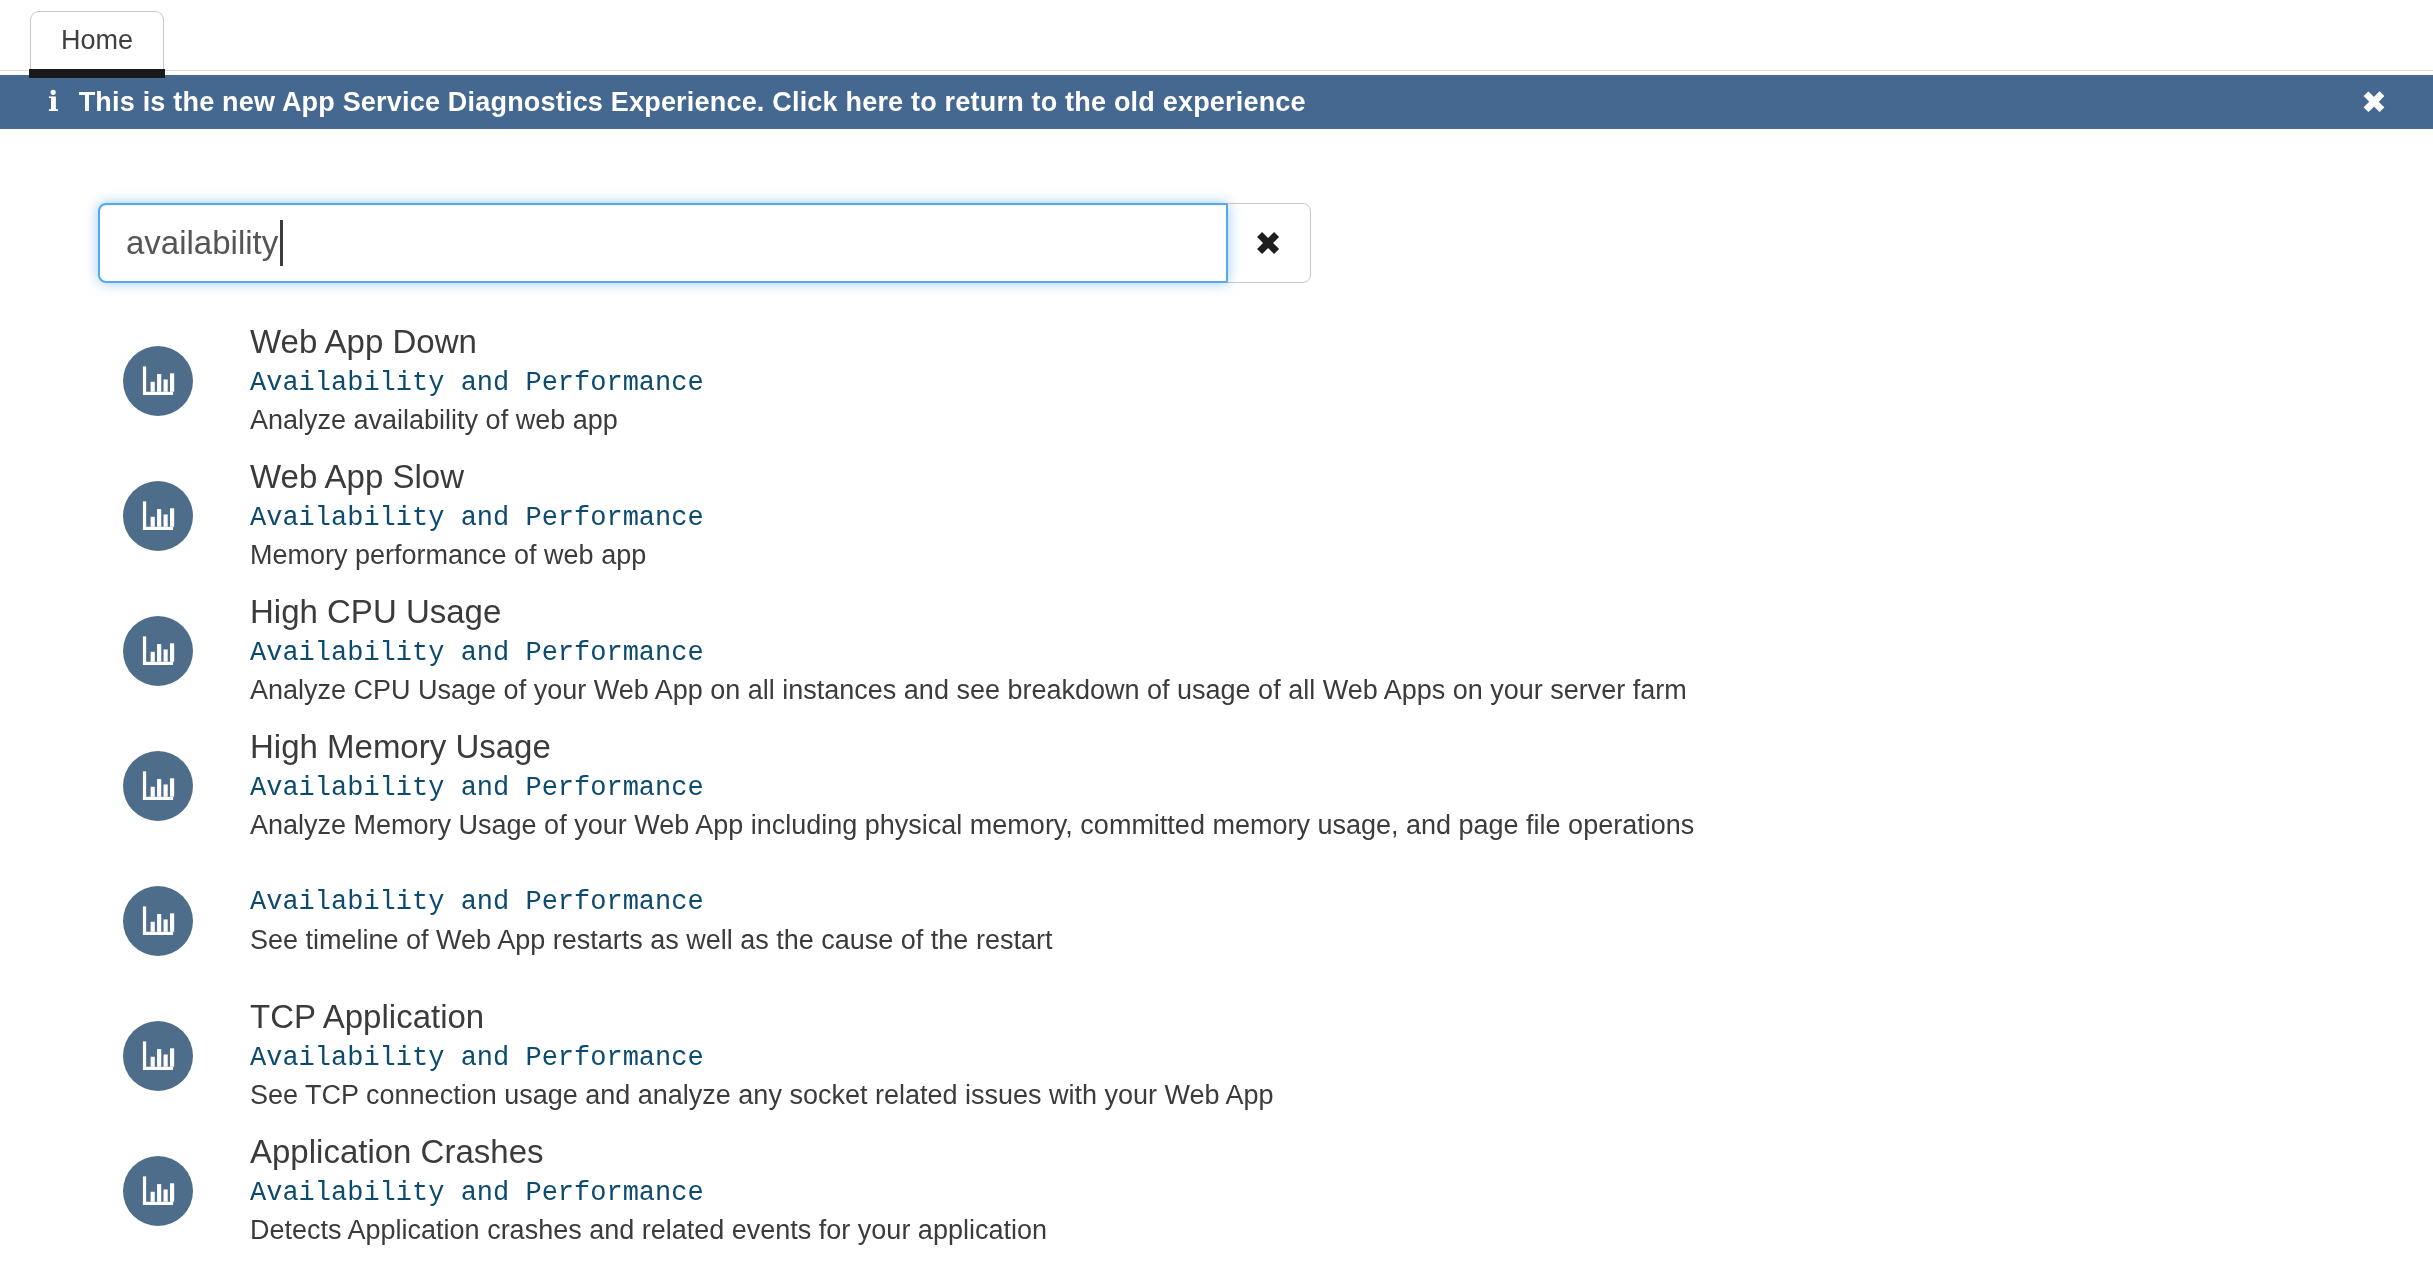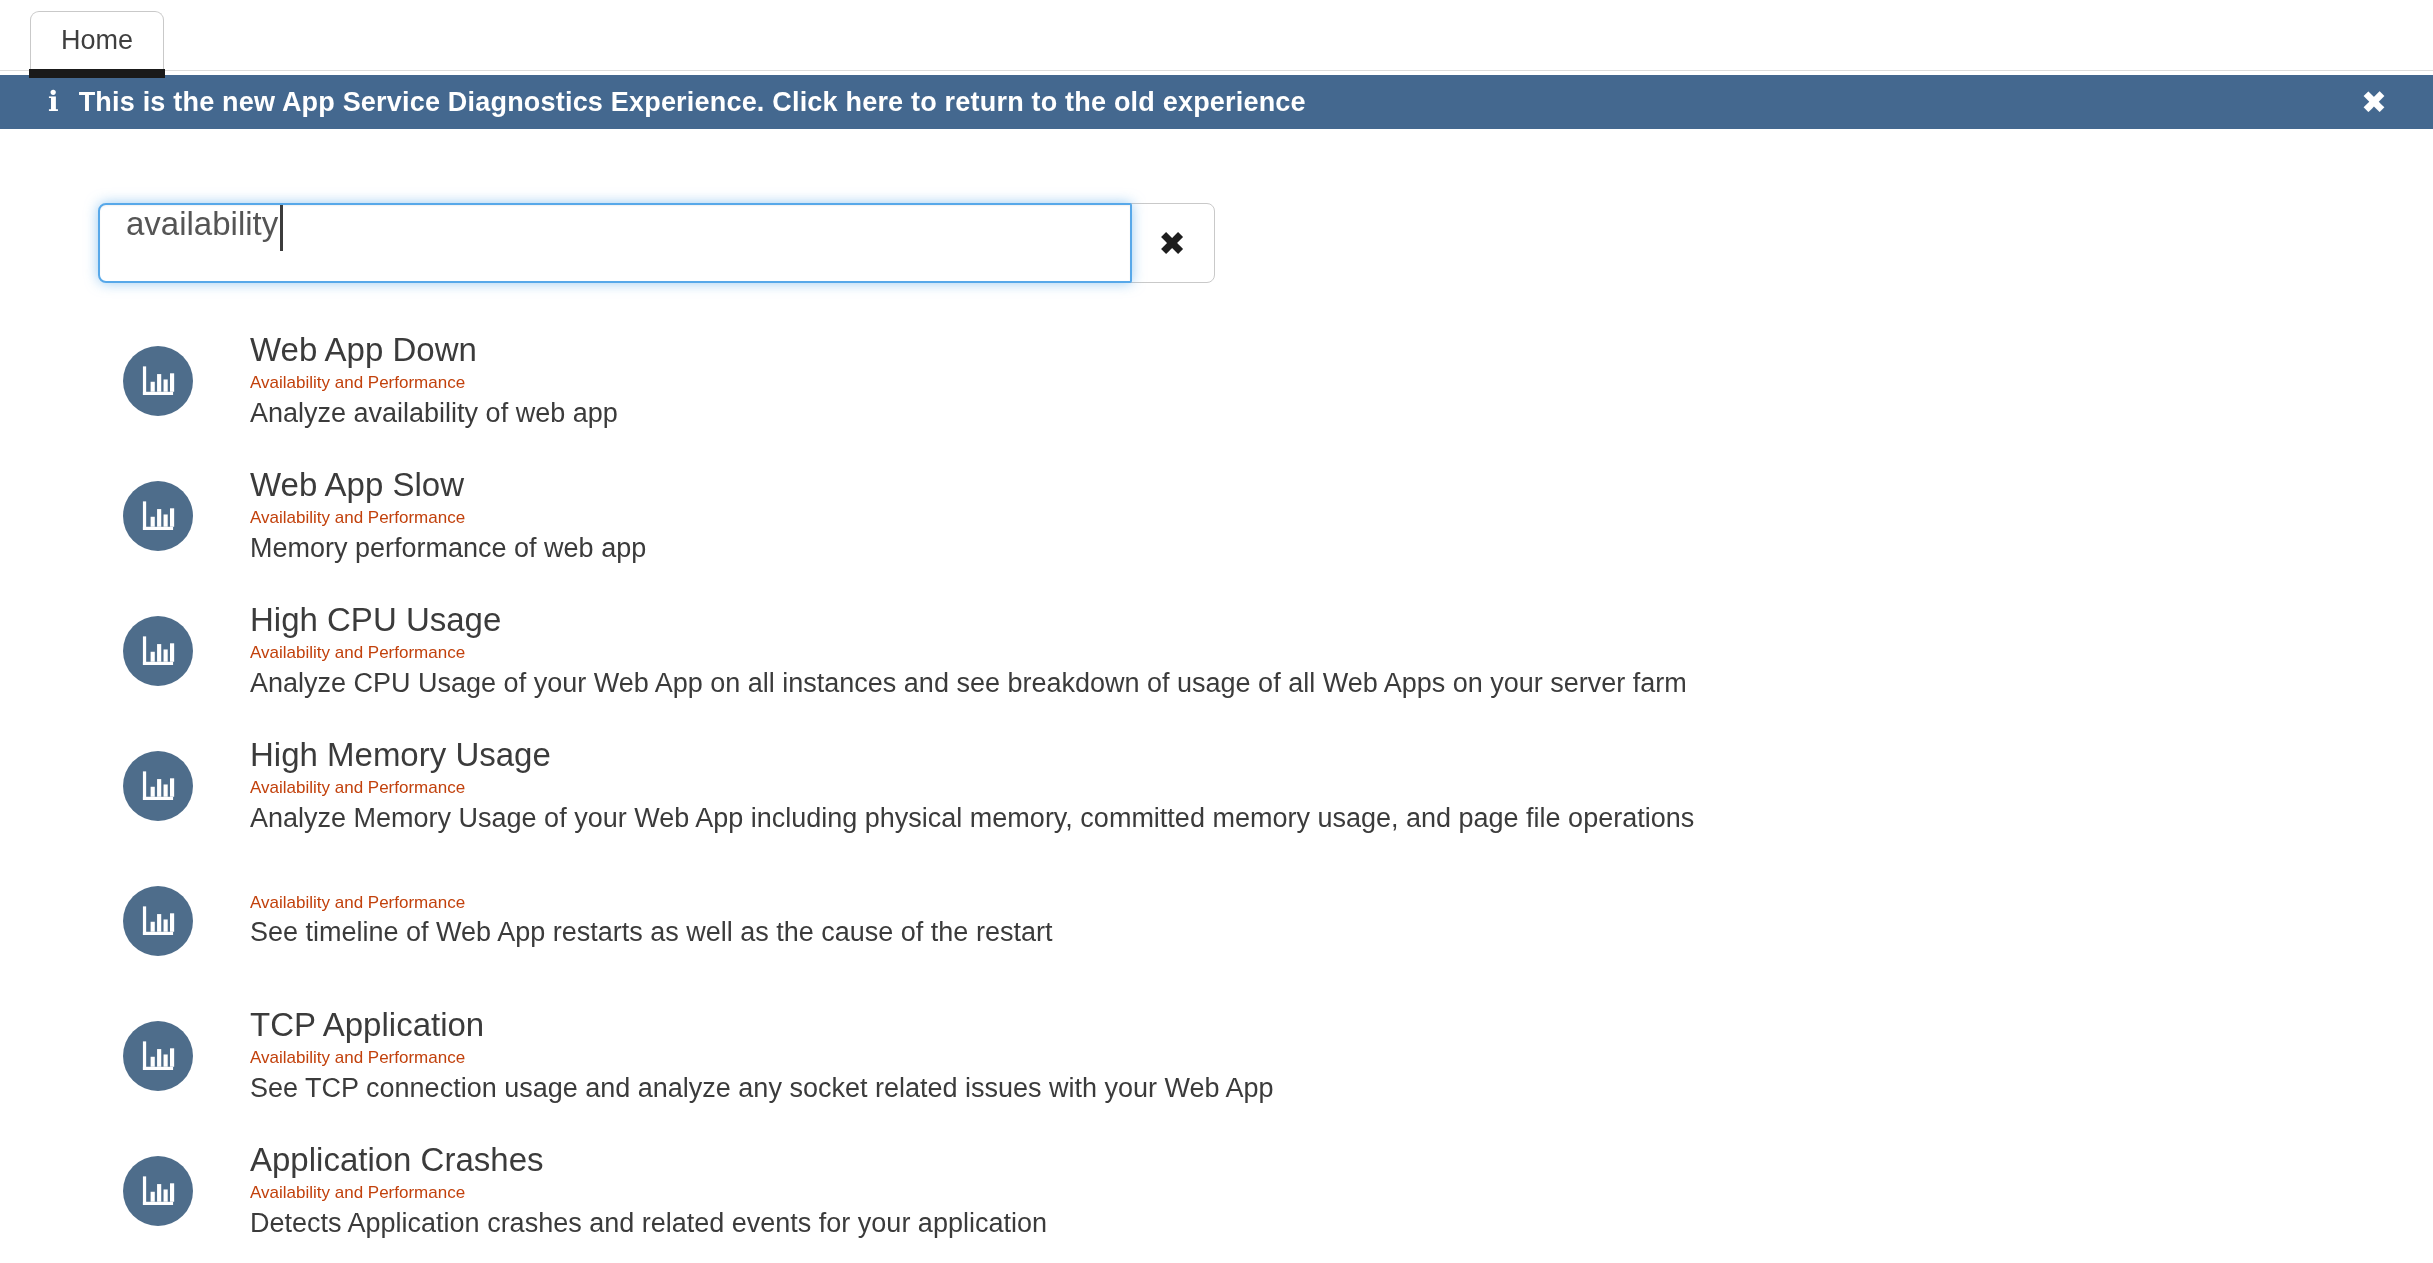--- a/index.html
+++ b/index.html
@@ -56,26 +56,26 @@
     cursor:pointer;
   }
 
   
   .search-row{
     display:flex;align-items:stretch;
     margin:74px 0 0 98px;
   }
   .search-input{
     box-sizing:border-box;
-    width:1034px;height:80px;
+    width:1130px;height:80px;
     background:#fff;
     border:2px solid #57a8e9;
     border-radius:8px 2px 2px 8px;
     box-shadow:0 0 13px rgba(102,175,233,.65), inset 0 1px 2px rgba(0,0,0,.06);
-    display:flex;
+    display:flex;align-items:center;
     padding:0 20px 0 26px;
     font-size:33px;color:#555;
     position:relative;z-index:2;
     cursor:text;
   }
   .caret{
     width:3px;height:46px;background:#3c3c3c;margin-left:2px;flex:none;
   }
   .search-addon{
     box-sizing:border-box;
@@ -101,21 +101,21 @@
   }
   .result-icon{
     flex:none;
     width:70px;height:70px;border-radius:50%;
     background:#4e6d8b;
     display:flex;align-items:center;justify-content:center;
     margin-right:57px;
   }
   .result-icon svg{display:block;}
   .result-title{font-size:33px;color:#3b3b3b;line-height:1.22;}
-  .result-category{font-size:17px;color:#c2410c;line-height:1.5;}
+  .result-category{font-size:27px;color:#0c4a6e;line-height:1.5;font-family:Liberation Mono, monospace;}
   .result-desc{font-size:27px;color:#3b3b3b;line-height:1.32;}
 </style>
 </head>
 <body>
 
 <div class="page">
 
   <div class="tabstrip">
     <div class="tab">
       <span>Home</span>

